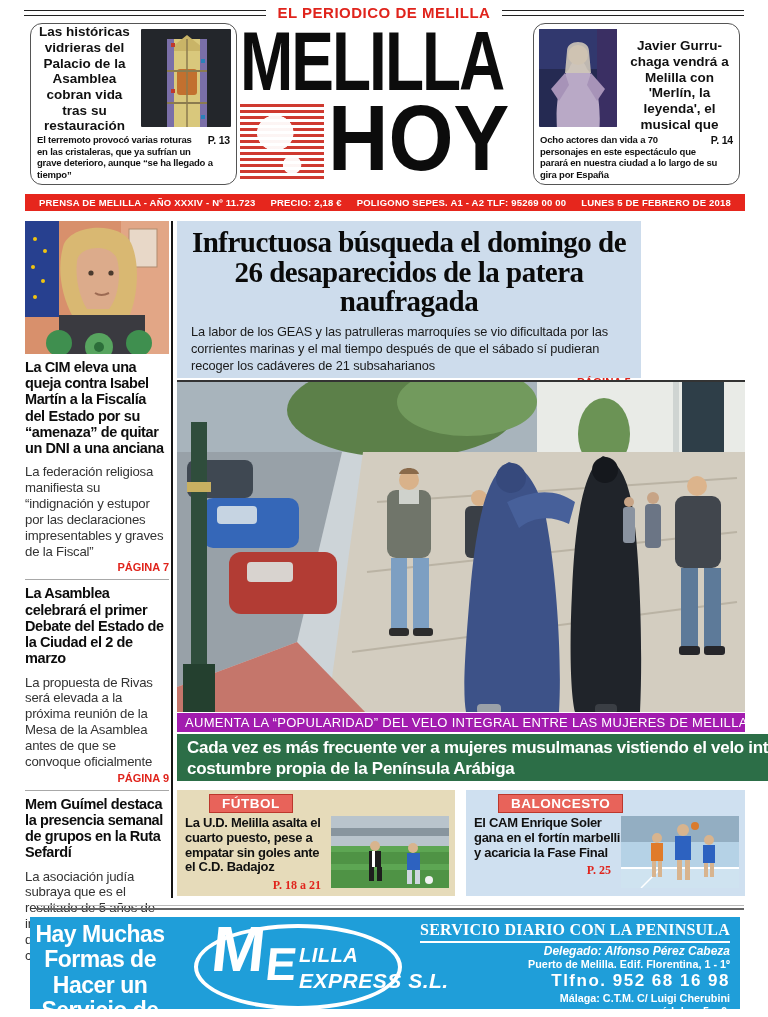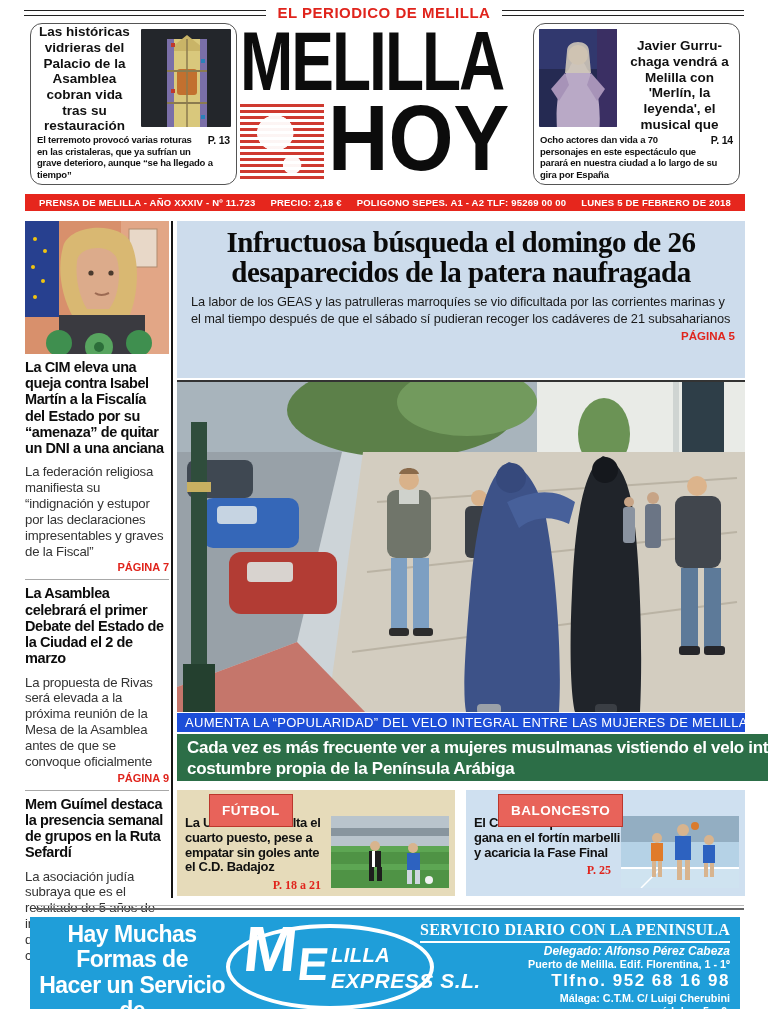--- a/index.html
+++ b/index.html
@@ -41,51 +41,51 @@
            justify-content:space-between;padding:0 14px;box-sizing:border-box;letter-spacing:.2px;white-space:nowrap;}
   
   .sidebar{position:absolute;left:25px;top:221px;width:144px;}
   .portrait{width:144px;height:133px;overflow:hidden;margin-bottom:4px;}
   .story-head{font-weight:bold;font-size:14.5px;line-height:1.12;letter-spacing:-.4px;color:#0d0d0d;margin:5px 0 0 0;}
   .story-body{font-size:13.2px;line-height:1.2;letter-spacing:-.2px;color:#333;margin:8px 0 0 0;font-weight:400;}
   .pg{color:#e0241c;font-weight:bold;font-size:11px;text-align:right;margin-top:2px;}
   .sep{border:none;border-top:1px solid #a8a8a8;margin:6px 0 2px 0;}
   .vdivider{position:absolute;left:171px;top:221px;width:2px;height:677px;background:#151515;}
   
-  .lead{position:absolute;left:177px;top:221px;width:568px;height:157px;background:#cddcec;box-sizing:border-box;}
+  .lead{position:absolute;left:177px;top:221px;width:464px;height:157px;background:#cddcec;box-sizing:border-box;}
   .lead h1{font-family:"Liberation Serif",serif;font-weight:bold;font-size:29px;line-height:1.02;
            letter-spacing:-.5px;text-align:center;margin:0;padding:7px 2px 0 2px;color:#0a0a0a;}
   .lead .sub{font-size:12.8px;line-height:1.32;letter-spacing:-.1px;color:#1a1a1a;padding:7px 10px 0 14px;}
   .lead .pg{padding-right:10px;font-size:11.5px;}
   
   .street{position:absolute;left:177px;top:380px;width:568px;height:332px;border-top:2px solid #333;
           box-sizing:border-box;overflow:hidden;background:#cdd4d8;}
   
-  .caption-strip{position:absolute;left:177px;top:713px;width:568px;height:19px;background:#1d4ed8;
+  .caption-strip{position:absolute;left:177px;top:713px;width:568px;height:19px;background:#a21caf;
                  color:#fff;font-size:13px;line-height:19px;letter-spacing:.3px;padding-left:8px;
                  box-sizing:border-box;white-space:nowrap;overflow:hidden;}
   .green-banner{position:absolute;left:177px;top:734px;width:676px;height:47px;background:#2c6e47;
                 color:#fff;font-weight:bold;font-size:17px;line-height:1.25;letter-spacing:-.3px;
                 padding:3px 6px 0 10px;box-sizing:border-box;}
   
   .sport{position:absolute;top:790px;height:106px;box-sizing:border-box;}
   .sport-futbol{left:177px;width:278px;background:#e6dbba;}
   .sport-balon{left:466px;width:279px;background:#cfe0f0;}
   .sport .label{position:absolute;top:4px;left:32px;background:#e8635a;border:1px solid #bc372c;
-                color:#fff;font-weight:bold;font-size:13.5px;letter-spacing:.5px;padding:8px 12px;}
+                color:#fff;font-weight:bold;font-size:13.5px;letter-spacing:.5px;padding:1px 12px;}
   .sport .s-flex{display:flex;padding-top:26px;}
   .sport .s-text{flex:1;padding-left:8px;}
   .sport .s-head{font-weight:bold;font-size:13px;line-height:1.14;letter-spacing:-.3px;color:#111;}
   .sport .pg{padding-right:10px;font-size:12px;margin-top:3px;font-family:Liberation Serif, serif;}
   .sport .s-photo{width:118px;height:72px;margin-right:6px;flex-shrink:0;overflow:hidden;}
   
   .bottomrule{position:absolute;left:36px;top:905px;width:708px;height:2px;
               border-top:1px solid #bbb;border-bottom:2px solid #666;}
   .ad{position:absolute;left:30px;top:917px;width:710px;height:92px;background:#1f9ed9;color:#fff;
-      display:flex;box-sizing:border-box;overflow:hidden;}
+      display:flex;box-sizing:border-box;overflow:hidden;gap:32px;}
   .ad-left{width:300px;text-align:center;padding-top:5px;}
   .ad-left .al{font-weight:bold;font-size:23px;line-height:1.1;letter-spacing:-.5px;}
   .ad-logo{width:186px;position:relative;flex-shrink:0;}
   .ad-logo .oval{position:absolute;left:-8px;top:7px;width:200px;height:78px;border:4px solid #fff;border-radius:50%;}
   .ad-logo .lm{position:absolute;left:10px;top:0px;font-weight:900;font-size:64px;line-height:1;transform:skewX(-6deg);}
   .ad-logo .le{position:absolute;left:64px;top:24px;font-weight:900;font-size:46px;line-height:1;transform:skewX(-6deg);}
   .ad-logo .ll{position:absolute;left:97px;top:27px;font-weight:900;font-style:italic;font-size:20px;letter-spacing:.5px;}
   .ad-logo .lx{position:absolute;left:97px;top:52px;font-weight:900;font-style:italic;font-size:21px;letter-spacing:.5px;white-space:nowrap;}
   .ad-right{flex:1;text-align:right;padding:3px 10px 0 0;line-height:1.22;}
   .ad-right .title{font-family:"Liberation Serif",serif;font-weight:bold;font-size:16px;letter-spacing:.2px;

